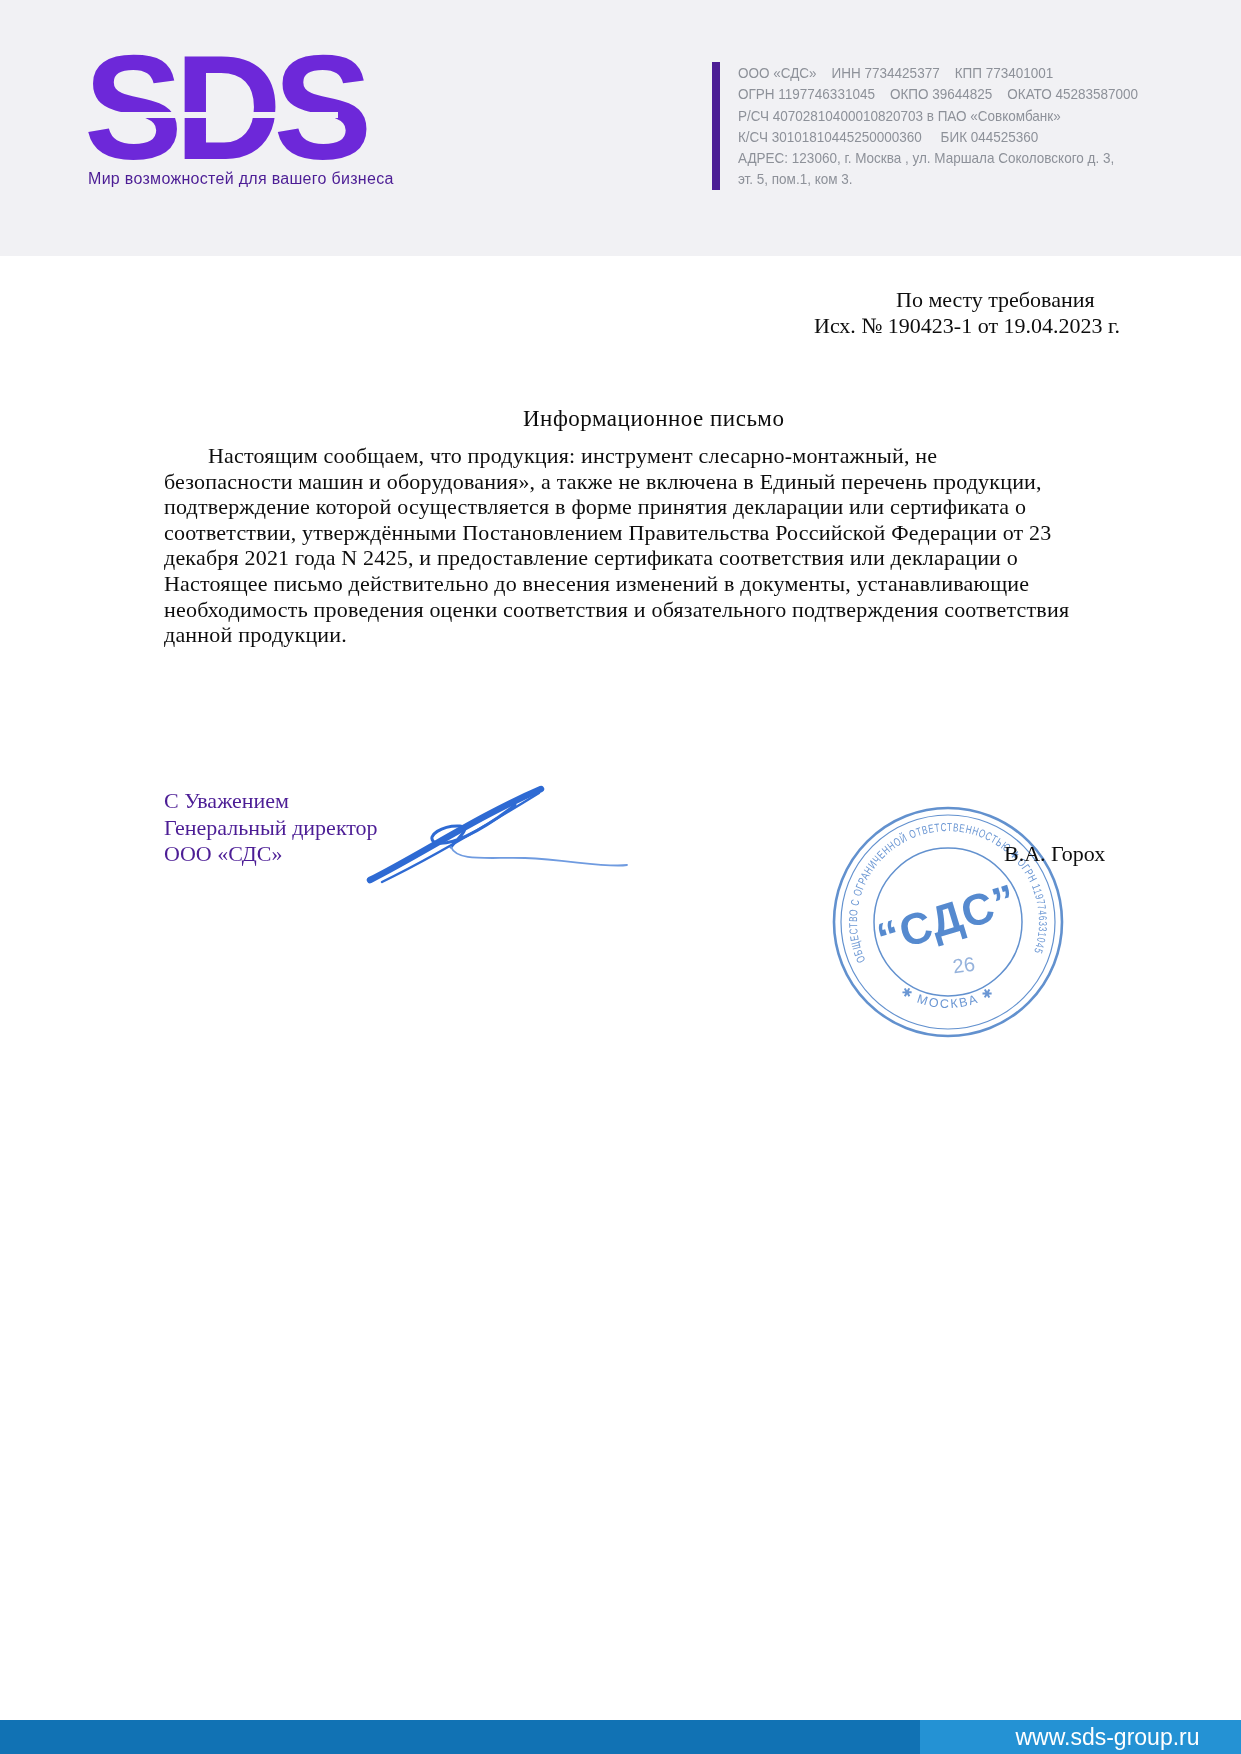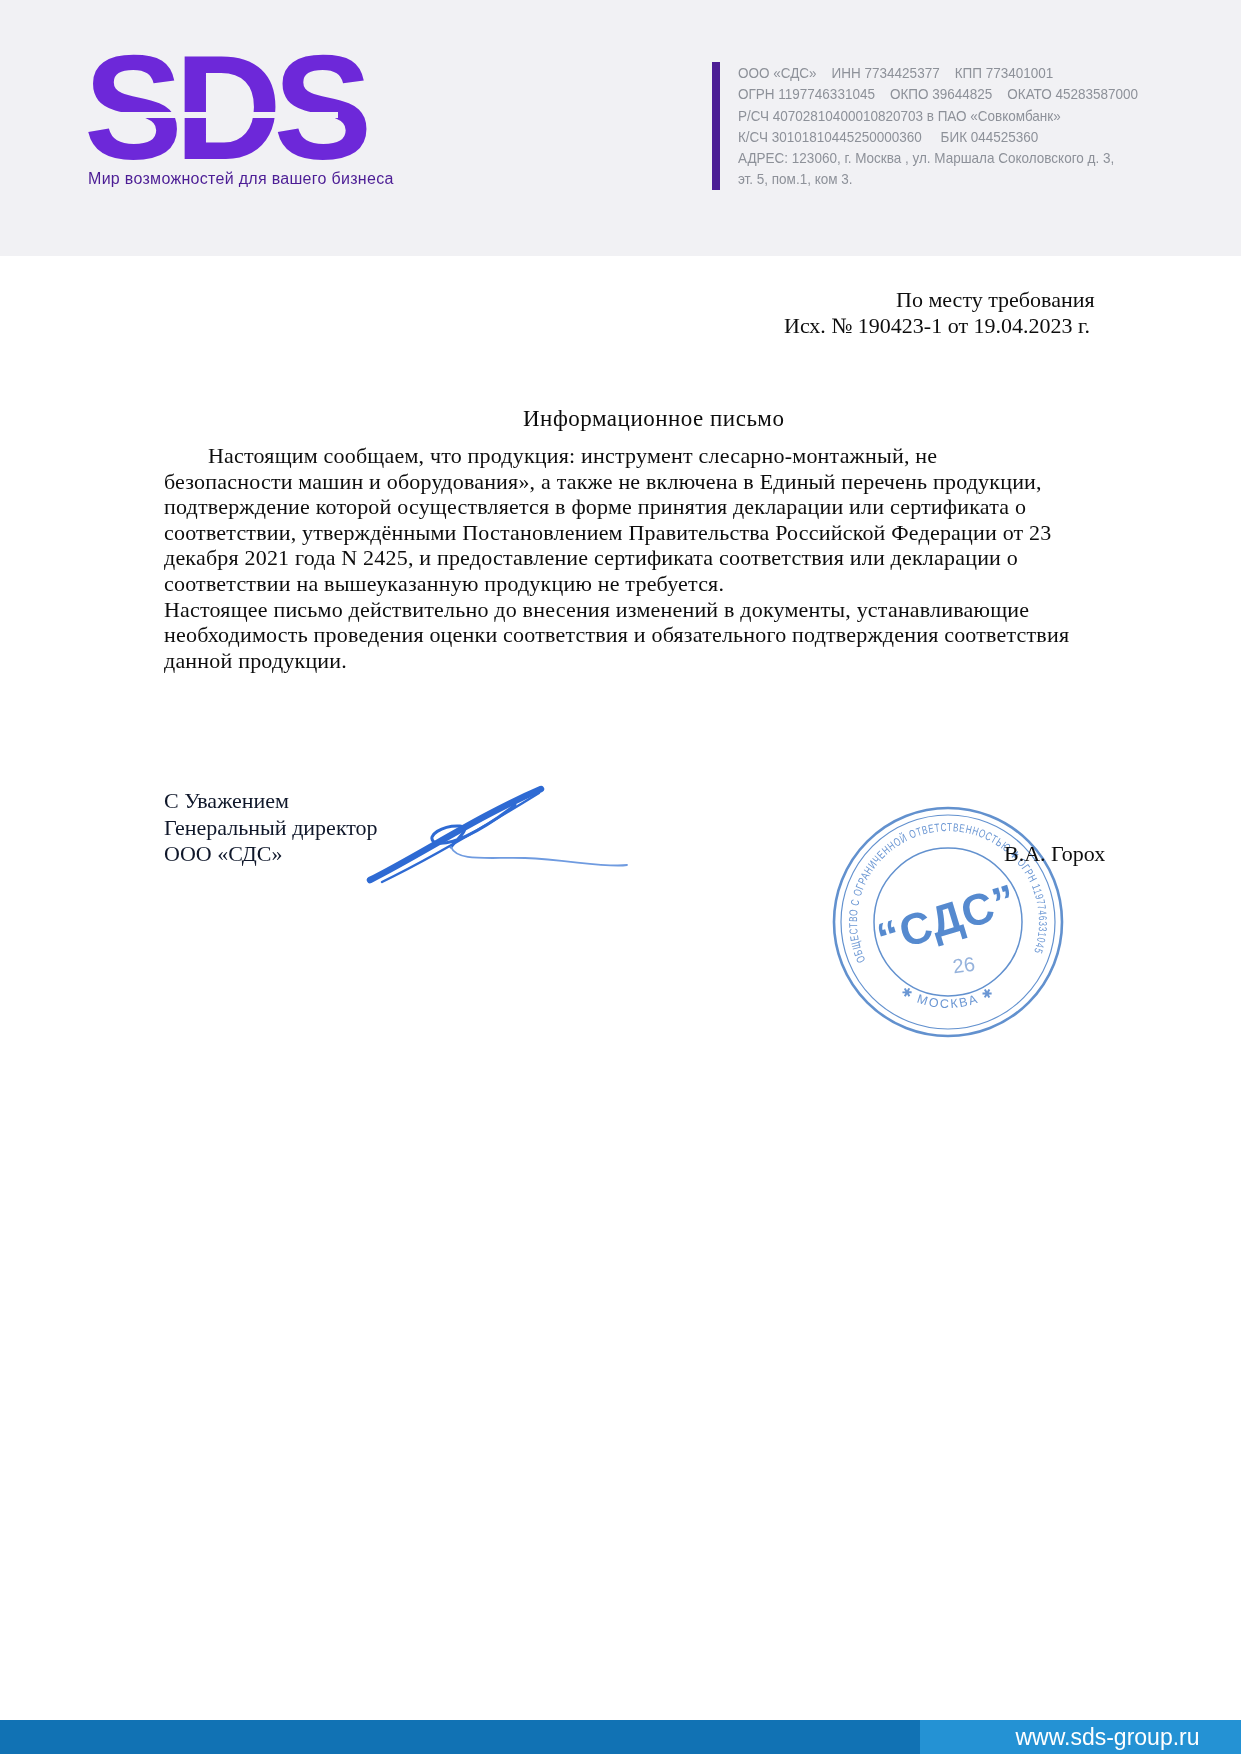--- a/index.html
+++ b/index.html
@@ -14,31 +14,31 @@
   #tagline{position:absolute;left:88px;top:170px;font-family:"Liberation Sans",sans-serif;
         font-size:16px;color:#4c1d95;letter-spacing:0.3px;}
   #company-block{position:absolute;left:712px;top:62px;border-left:8px solid #4c1d95;
         padding-left:18px;}
   .company-line{font-family:"Liberation Sans",sans-serif;font-size:15px;line-height:21.3px;
         color:#8d9199;white-space:pre;transform:scaleX(0.9);transform-origin:left center;}
 
   
   .serif22{font-size:22px;font-family:"Liberation Serif",serif;color:#0d0d0d;white-space:nowrap;}
   #ref-recipient{position:absolute;left:896px;top:287px;}
-  #ref-outgoing{position:absolute;left:784px;top:313px;}
+  #ref-outgoing{position:absolute;left:814px;top:313px;}
 
   
   #letter-title{position:absolute;left:523px;top:390px;font-size:23px;letter-spacing:0.5px;margin-top:16px;}
   #body-text{position:absolute;left:164px;top:443px;width:950px;}
   .body-line{font-size:22px;line-height:25.6px;letter-spacing:0.2px;white-space:nowrap;color:#0d0d0d;}
   #para1 .body-line:first-child{text-indent:44px;}
 
   
   #sign-block{position:absolute;left:164px;top:788px;}
-  .sign-line{font-size:22px;line-height:26.5px;white-space:nowrap;color:#0f172a;}
+  .sign-line{font-size:22px;line-height:26.5px;white-space:nowrap;color:#4c1d95;}
   #signer-name{position:absolute;left:1004px;top:841px;z-index:3;}
   #signature-svg{position:absolute;left:330px;top:770px;z-index:2;}
 
   
   #stamp{position:absolute;left:828px;top:802px;width:240px;height:240px;opacity:0.88;z-index:1;}
   #stamp text{font-family:"Liberation Sans",sans-serif;}
 
   
   #footer-bar{position:absolute;left:0;top:1720px;width:1241px;height:34px;background:#1172b4;}
   #footer-site-box{position:absolute;right:0;top:0;width:321px;height:34px;background:#2492d4;
@@ -69,21 +69,20 @@
 
   <div id="letter-title" class="serif22">Информационное письмо</div>
 
   <div id="body-text">
     <div id="para1">
         <div class="body-line">Настоящим сообщаем, что продукция: инструмент слесарно-монтажный, не</div>
         <div class="body-line">безопасности машин и оборудования», а также не включена в Единый перечень продукции,</div>
         <div class="body-line">подтверждение которой осуществляется в форме принятия декларации или сертификата о</div>
         <div class="body-line">соответствии, утверждёнными Постановлением Правительства Российской Федерации от 23</div>
         <div class="body-line">декабря 2021 года N 2425, и предоставление сертификата соответствия или декларации о</div>
-        <div class="body-line">соответствии на вышеуказанную продукцию не требуется.</div>
       </div>
     <div id="para2">
         <div class="body-line">Настоящее письмо действительно до внесения изменений в документы, устанавливающие</div>
         <div class="body-line">необходимость проведения оценки соответствия и обязательного подтверждения соответствия</div>
         <div class="body-line">данной продукции.</div>
       </div>
   </div>
 
   <div id="sign-block">
     <div class="sign-line">С Уважением</div>

